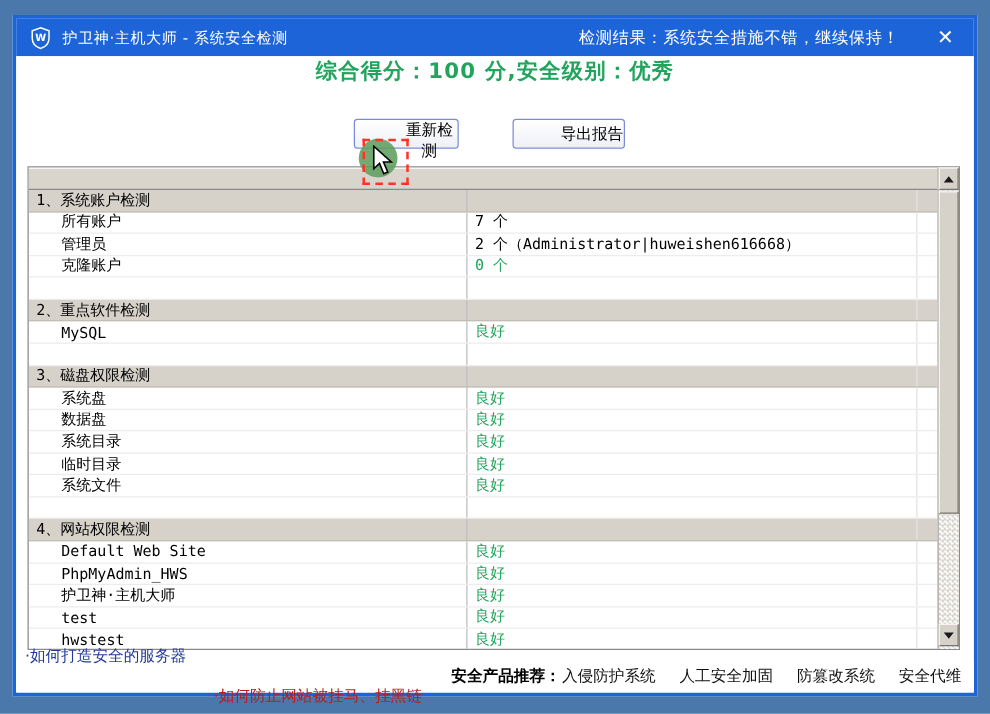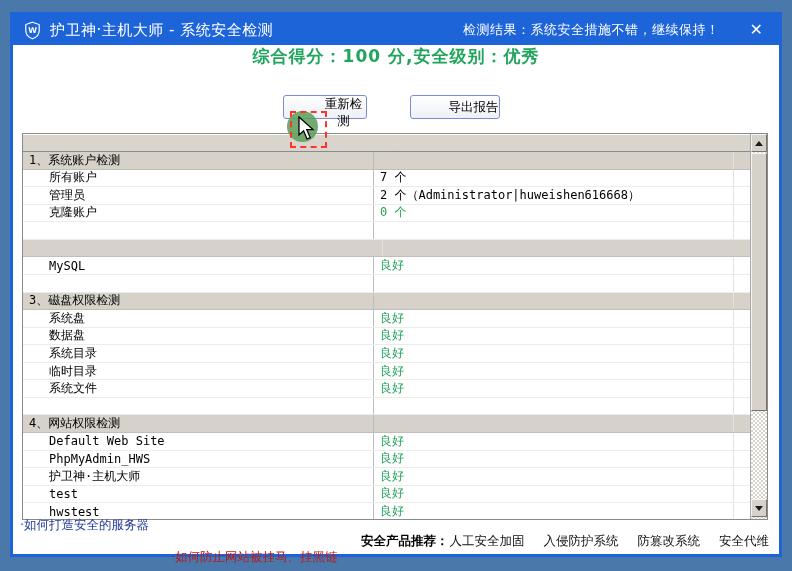--- a/index.html
+++ b/index.html
@@ -18,21 +18,21 @@
   }
   
   .titlebar {
     height: 30px;
     background: var(--titlebar-blue, #1d64d8);
     display: flex; align-items: center;
     padding: 0 12px 0 10px;
     color: #fff;
   }
   .titlebar .logo { width: 19px; height: 19px; margin-right: 8px; flex: 0 0 auto; }
-  .titlebar .title { font-size: 15px; letter-spacing: 0.5px; }
+  .titlebar .title { font-size: 12px; letter-spacing: 0.5px; }
   .titlebar .spacer { flex: 1; }
   .titlebar .status { font-size: 13px; letter-spacing: 0.5px; margin-right: 26px; }
   .titlebar .close {
     font-size: 16px; font-weight: bold; line-height: 1;
     cursor: default; padding: 2px 4px;
   }
   
   .content { position: absolute; left: 0; top: 30px; right: 0; bottom: 0; background: #fff; }
   .score {
     position: absolute; left: 0; right: 0; top: 0;
@@ -185,20 +185,21 @@
             <div class="cell c1">克隆账户</div>
             <div class="cell c2 green">0 个</div>
             <div class="cell c3"></div>
           </div>
           <div class="lv-row spacer">
             <div class="cell c1"></div>
             <div class="cell c2"></div>
             <div class="cell c3"></div>
           </div>
           <div class="lv-row section">
+            <div class="cell c1">2、重点软件检测</div>
             <div class="cell c2"></div>
             <div class="cell c3"></div>
           </div>
           <div class="lv-row item">
             <div class="cell c1">MySQL</div>
             <div class="cell c2 green">良好</div>
             <div class="cell c3"></div>
           </div>
           <div class="lv-row spacer">
             <div class="cell c1"></div>
@@ -289,22 +290,22 @@
     </svg>
 
     <div class="footer">
       <div class="footer-left" id="footer-left">
           <span class="footer-link" style="color: rgb(34, 58, 151);">·如何打造安全的服务器</span>
           <span class="footer-link" style="color: #b91c1c; margin-top: 32px;">·如何防止网站被挂马、挂黑链</span>
         </div>
       <div class="footer-right">
         <span class="recommend-label">安全产品推荐：</span>
         <span id="product-links" style="display:flex;gap:19px;">
+            <span class="product-link">入侵防护系统</span>
             <span class="product-link">人工安全加固</span>
-            <span class="product-link">入侵防护系统</span>
             <span class="product-link">防篡改系统</span>
             <span class="product-link">安全代维</span>
           </span>
       </div>
     </div>
 
   </div>
 </div>
 
 </body></html>

